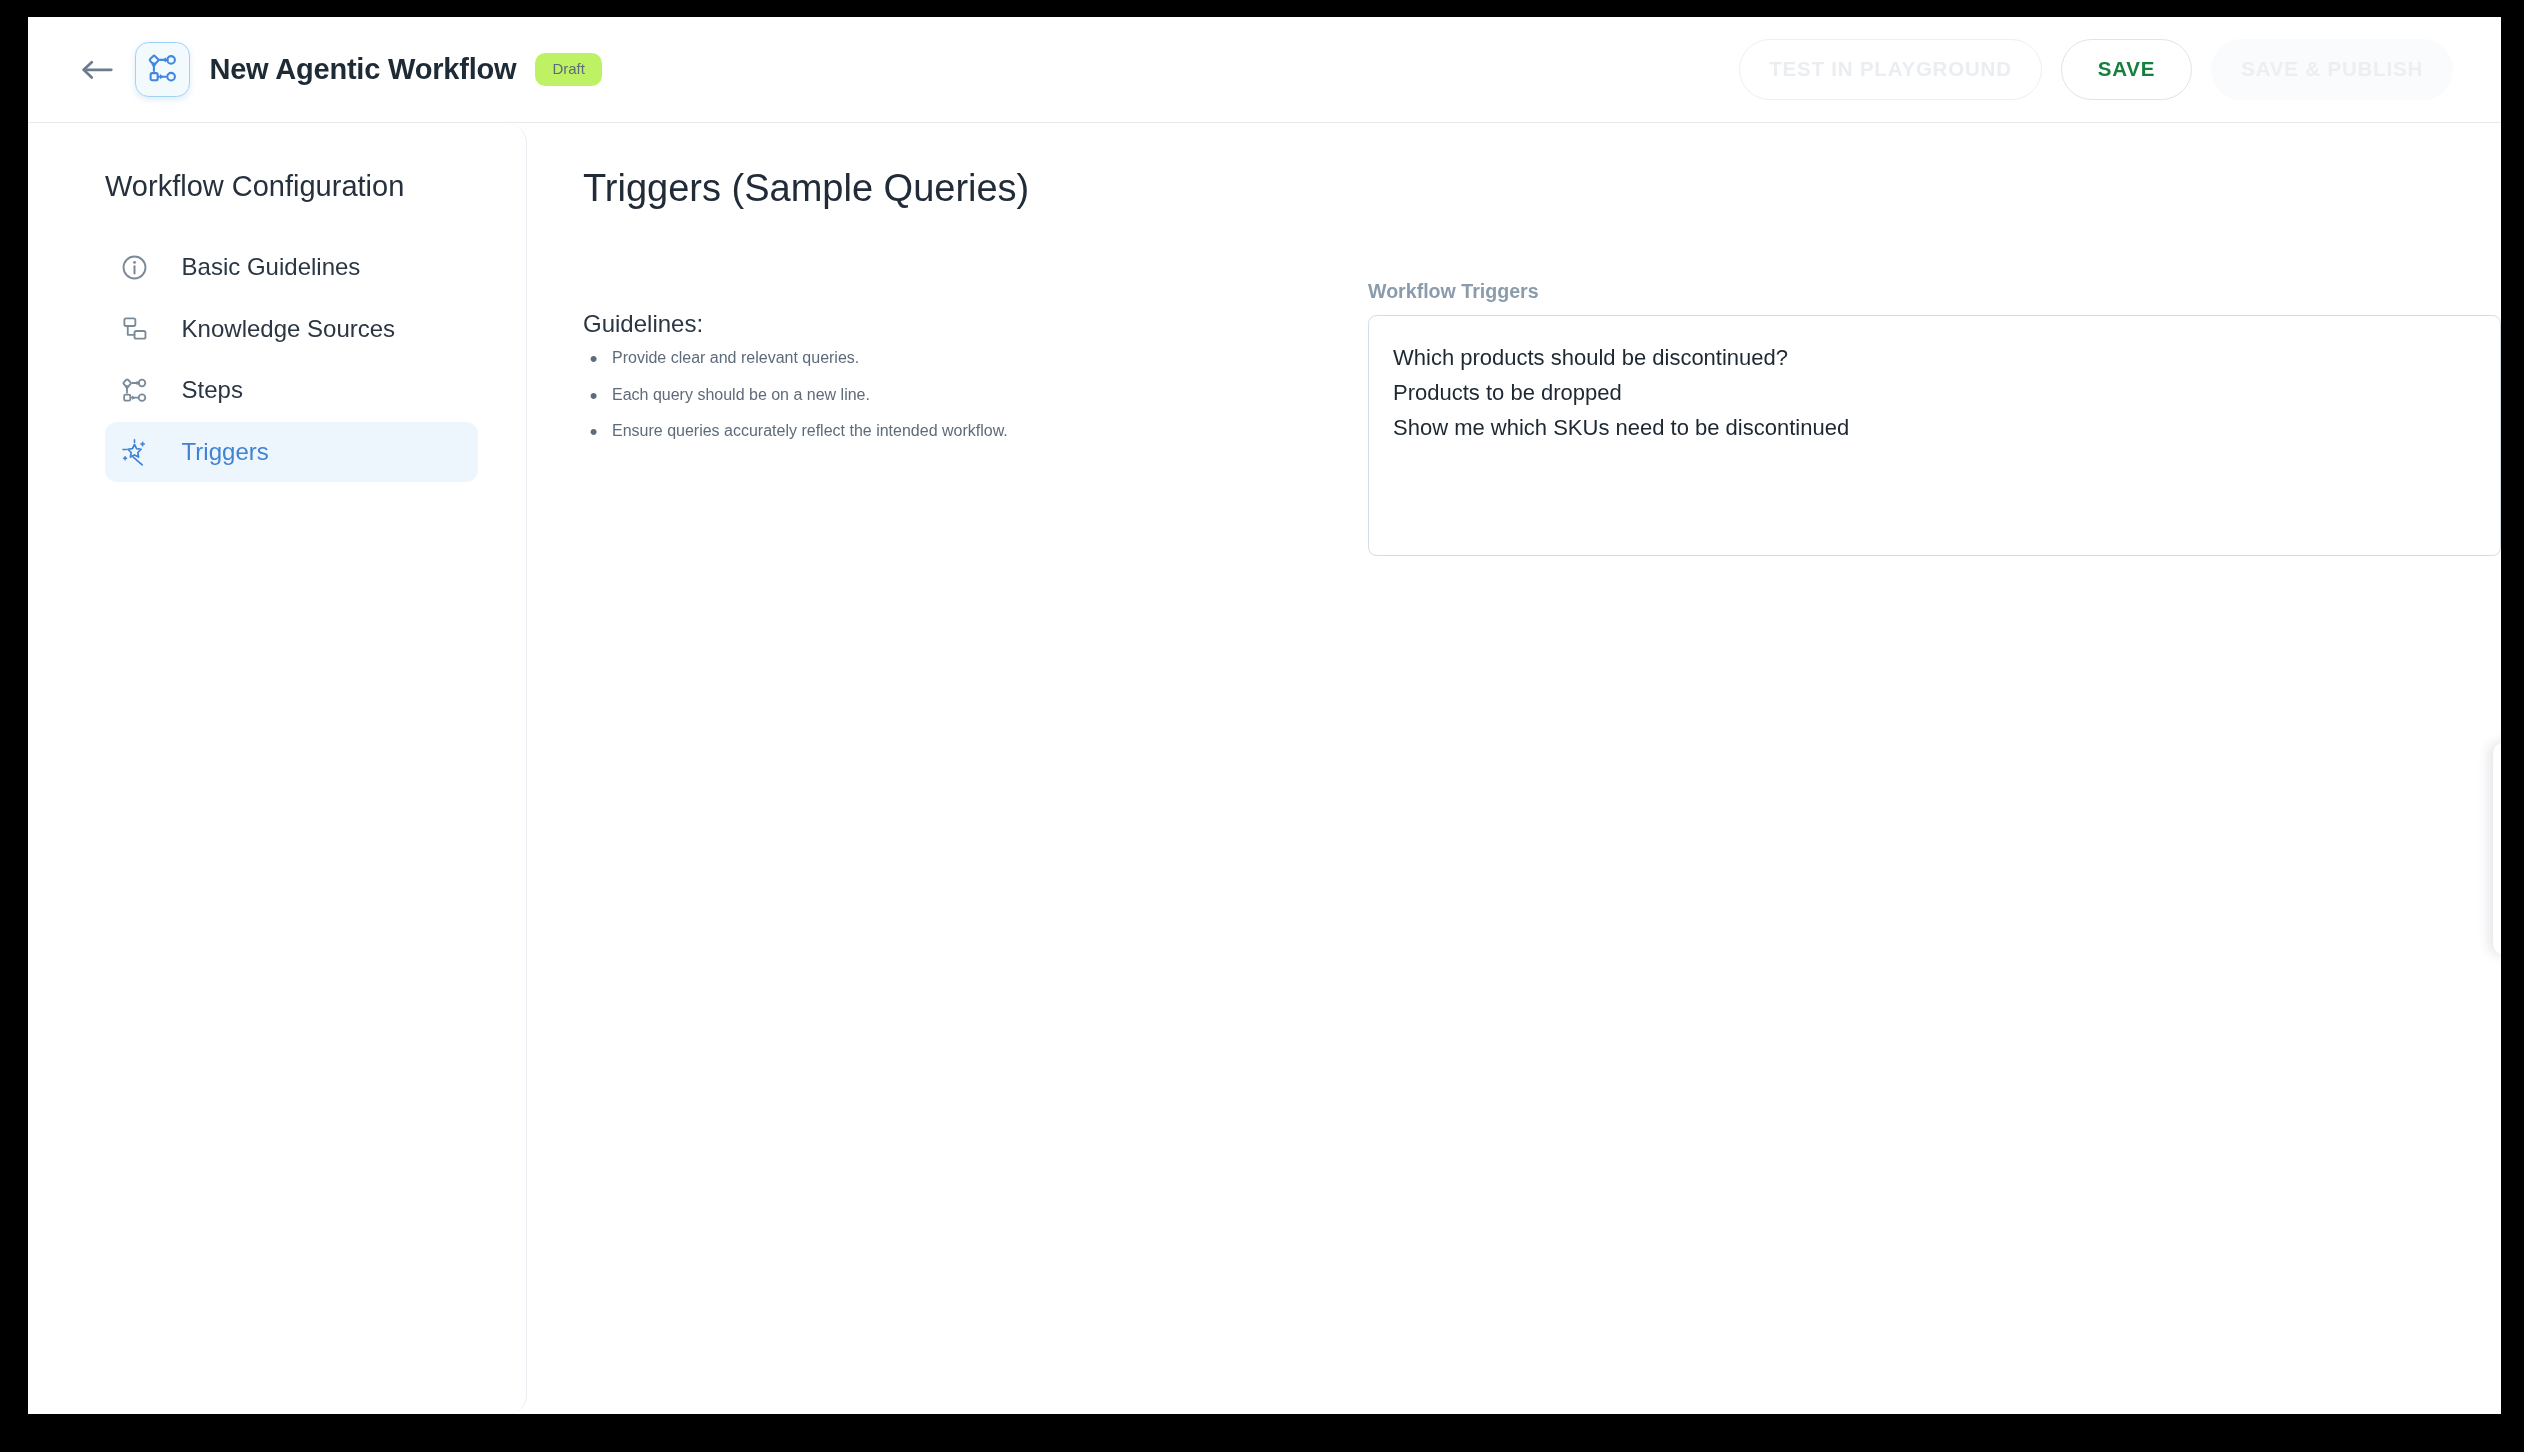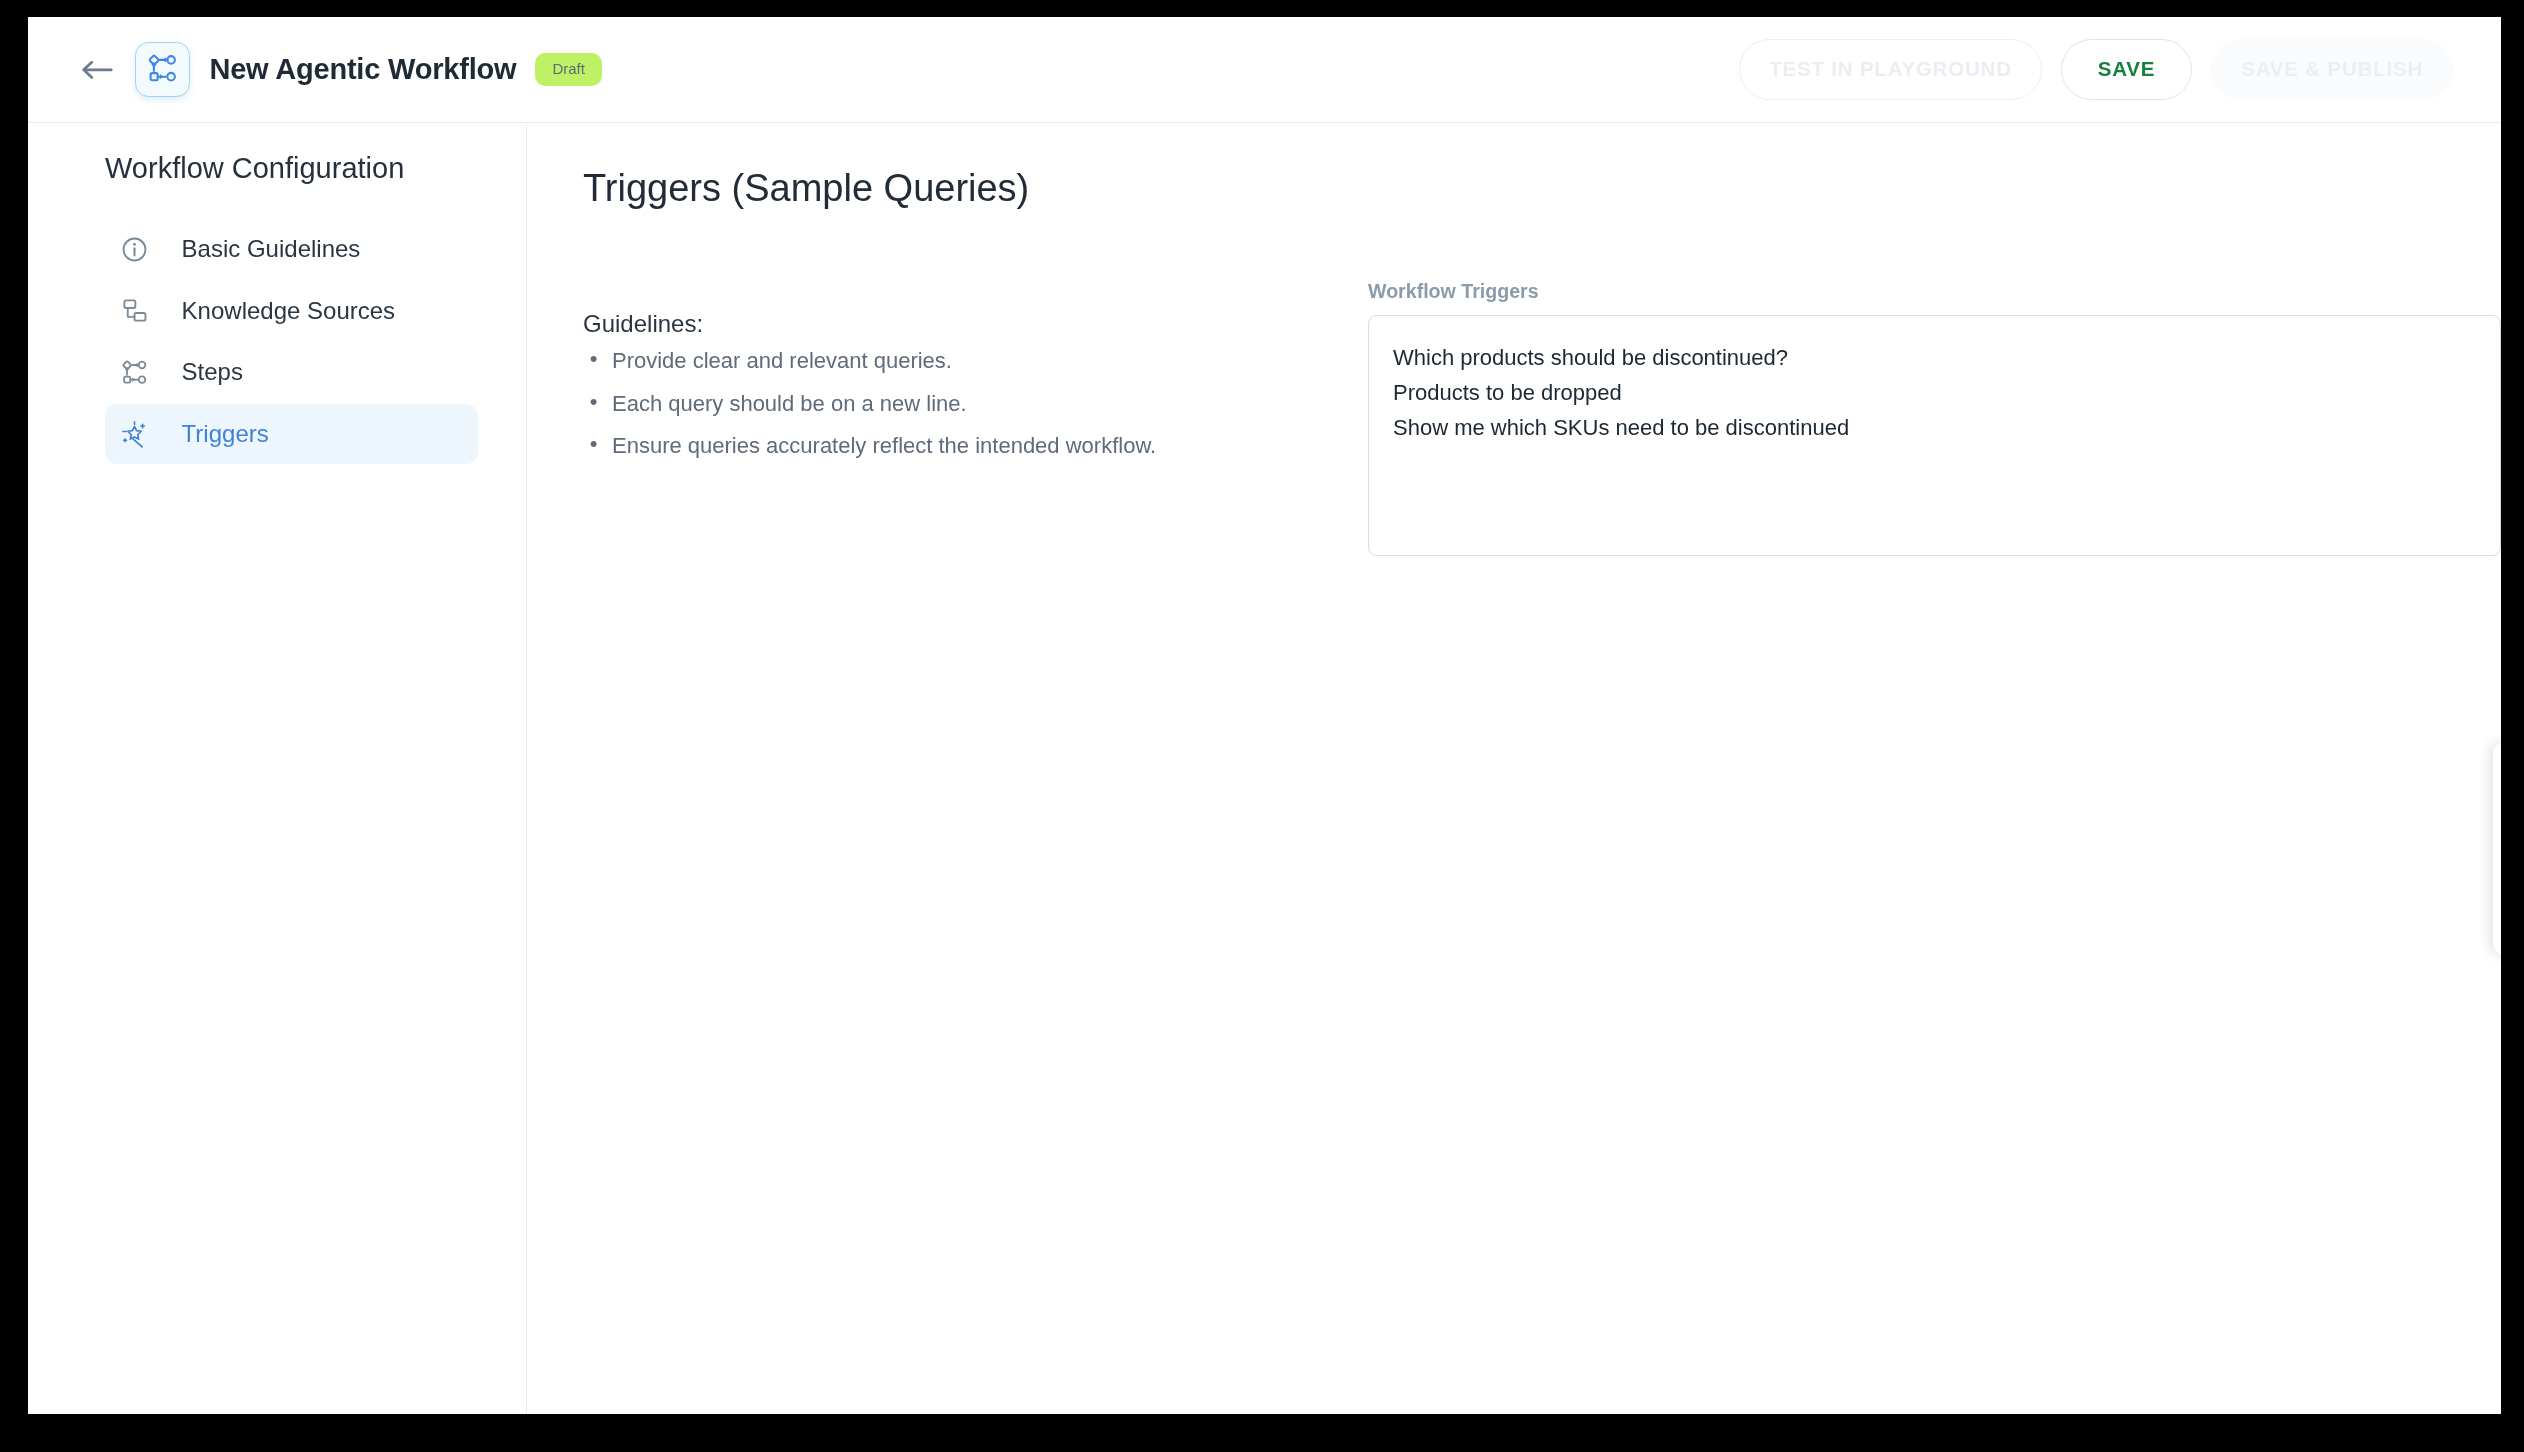--- a/index.html
+++ b/index.html
@@ -111,22 +111,23 @@
     left: 0; top: 107px;
     width: 2473px;
     height: 1290px;
     display: flex;
   }
 
   #sidebar {
     width: 499px;
     height: 100%;
     border-right: 1.7px solid #e9edf1;
-    padding-top: 28px;
-    flex: 0 0 auto;
+    padding-top: 46px;
+    flex: 0 0 auto;
+    border-radius: 19px;
   }
   #sidebar-title {
     margin-left: 77px;
     font-size: 29px;
     color: #26313d;
     font-weight: normal;
   }
   #sidebar-nav {
     margin-top: 34px;
     padding: 0 48px 0 77px;
@@ -183,21 +184,21 @@
   #guidelines-title {
     margin-top: 32px;
     font-size: 24px;
     color: #2a3643;
   }
   #guidelines-list {
     margin-top: 12px;
     list-style: none;
   }
   #guidelines-list li {
-    font-size: 22px;
+    font-size: 16px;
     color: #5e6b7a;
     line-height: 1.0;
     padding: 0 0 20.5px 29px;
     position: relative;
   }
   #guidelines-list li:before {
     content: "\2022";
     position: absolute;
     left: 6.8px;
     top: -1.7px;

